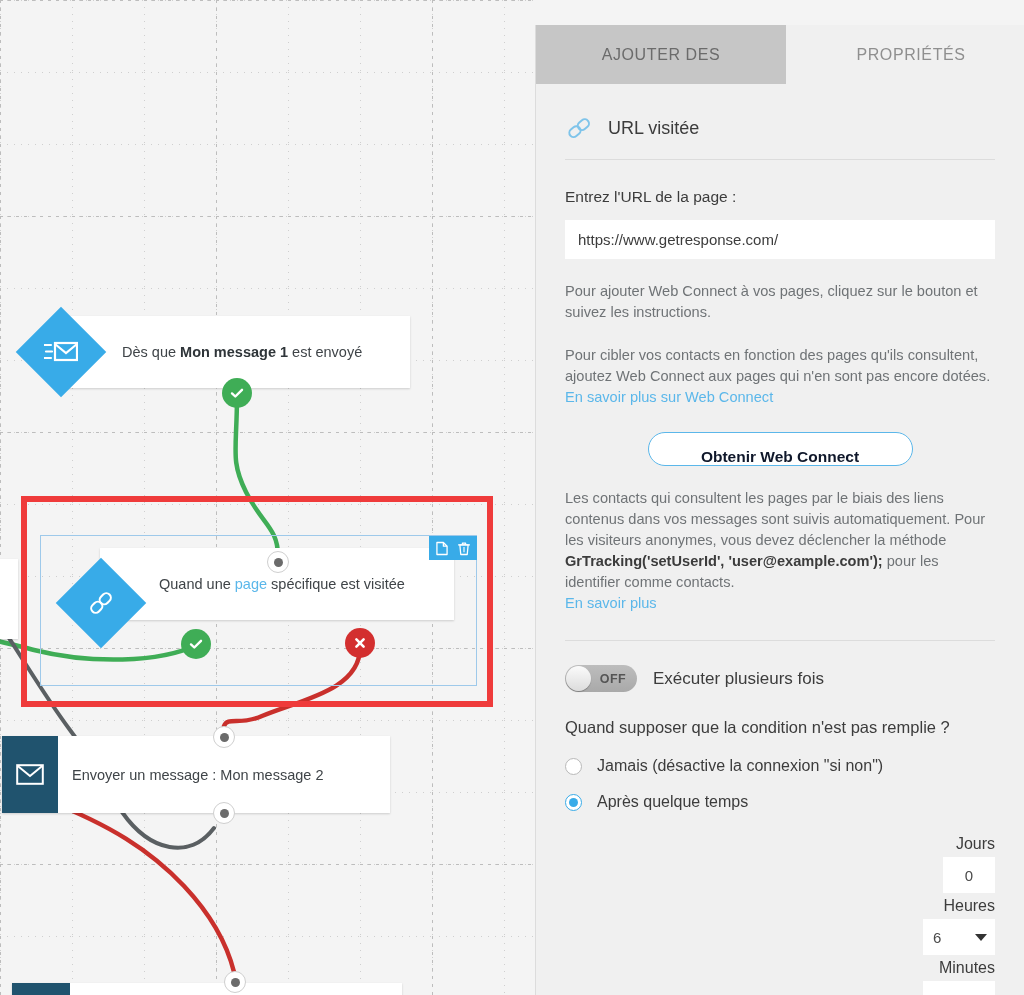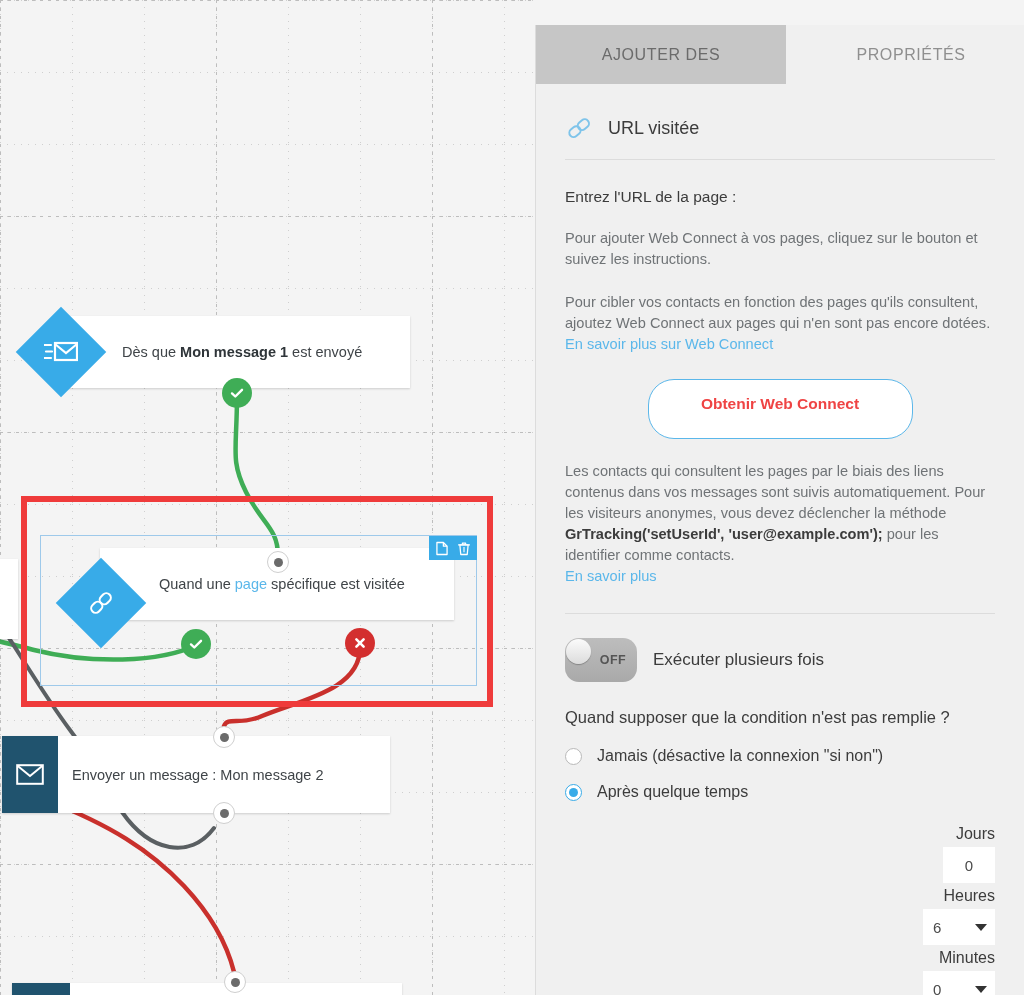--- a/index.html
+++ b/index.html
@@ -132,32 +132,32 @@
   }
 
   .para{
     font-size:14.6px;line-height:21px;color:#6f7376;margin:22px 0 0 0;
   }
   .para a{color:#5bb7ea;text-decoration:none;cursor:pointer;}
   .para b{color:#3c3c3c;font-weight:bold;}
 
   .btn-wc{
     display:block;margin:24px auto 0 auto;
-    width:265px;height:60px;line-height:48px;text-align:center;
+    width:265px;height:34px;line-height:48px;text-align:center;
     border:1px solid #5bb7ea;border-radius:26px;background:#fff;
-    color:#ef4444;font-size:15.5px;font-weight:bold;cursor:pointer;
+    color:#0f172a;font-size:15.5px;font-weight:bold;cursor:pointer;
     font-family:"Liberation Sans","DejaVu Sans",sans-serif;
     box-sizing:border-box;
   }
 
   .hr{border-top:1px solid #dcdcdc;margin:26px 0 0 0;height:0;}
 
   .toggle-row{display:flex;align-items:center;gap:16px;margin-top:24px;}
   .toggle{
-    width:72px;height:44px;border-radius:14px;
+    width:72px;height:27px;border-radius:14px;
     background:linear-gradient(#bdbdbd,#a9a9a9);
     position:relative;box-sizing:border-box;cursor:pointer;
     display:flex;align-items:center;justify-content:flex-end;
     padding-right:11px;
   }
   .toggle .txt{font-size:12.5px;font-weight:bold;color:#555;letter-spacing:.4px;}
   .toggle .knob{
     position:absolute;left:1px;top:1px;width:25px;height:25px;border-radius:50%;
     background:linear-gradient(#fbfbfb,#dcdcdc);
     box-shadow:0 1px 1px rgba(0,0,0,.25);
@@ -316,20 +316,21 @@
         <svg width="28" height="28" viewBox="0 0 28 28">
           <g transform="rotate(-40 14 14)">
             <rect x="2.5" y="10" width="12" height="8.5" rx="4.25" fill="none" stroke="#7fc4ea" stroke-width="2"></rect>
             <rect x="13.5" y="10" width="12" height="8.5" rx="4.25" fill="none" stroke="#7fc4ea" stroke-width="2"></rect>
           </g>
         </svg>
         <span class="t">URL visitée</span>
       </div>
 
       <div class="field-label">Entrez l'URL de la page :</div>
+      <input class="url-input" type="text" value="https://www.getresponse.com/" style="">
 
       <p class="para">Pour ajouter Web Connect à vos pages, cliquez sur le bouton et suivez les instructions.</p>
 
       <p class="para"><span>Pour cibler vos contacts en fonction des pages qu'ils consultent, ajoutez Web Connect aux pages qui n'en sont pas encore dotées. </span><a>En savoir plus sur Web Connect</a></p>
 
       <div class="btn-wc">Obtenir Web Connect</div>
 
       <p class="para"><span>Les contacts qui consultent les pages par le biais des liens contenus dans vos messages sont suivis automatiquement. Pour les visiteurs anonymes, vous devez déclencher la méthode </span><b>GrTracking('setUserId', 'user@example.com');</b><span> pour les identifier comme contacts.</span><br><a>En savoir plus</a></p>
 
       <div class="hr"></div>

